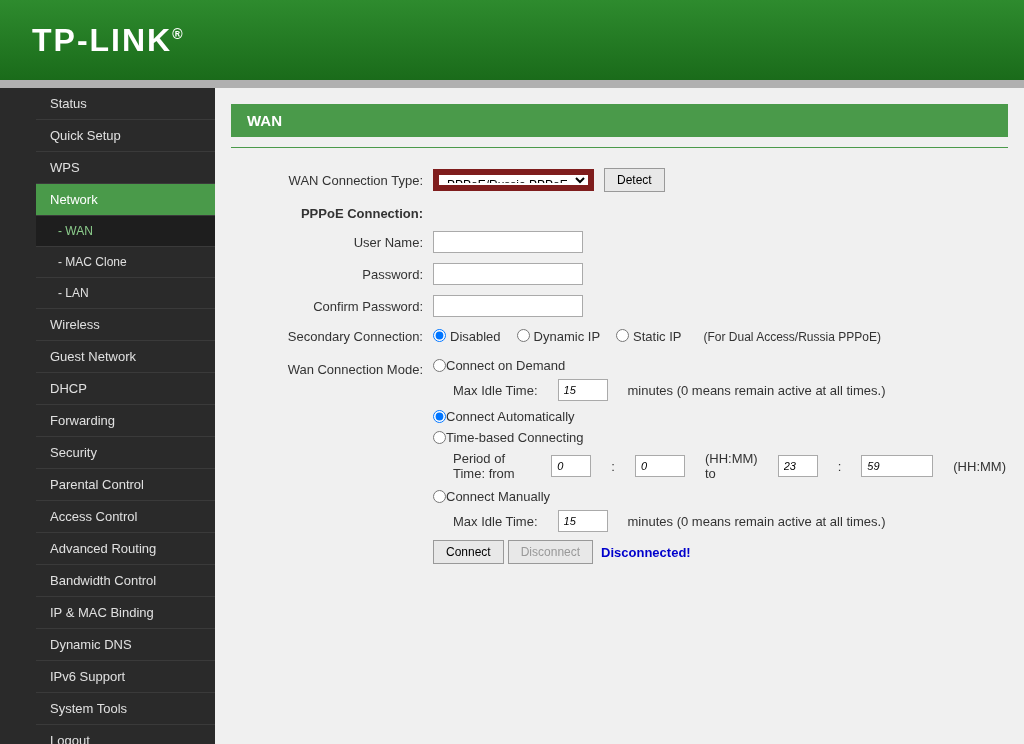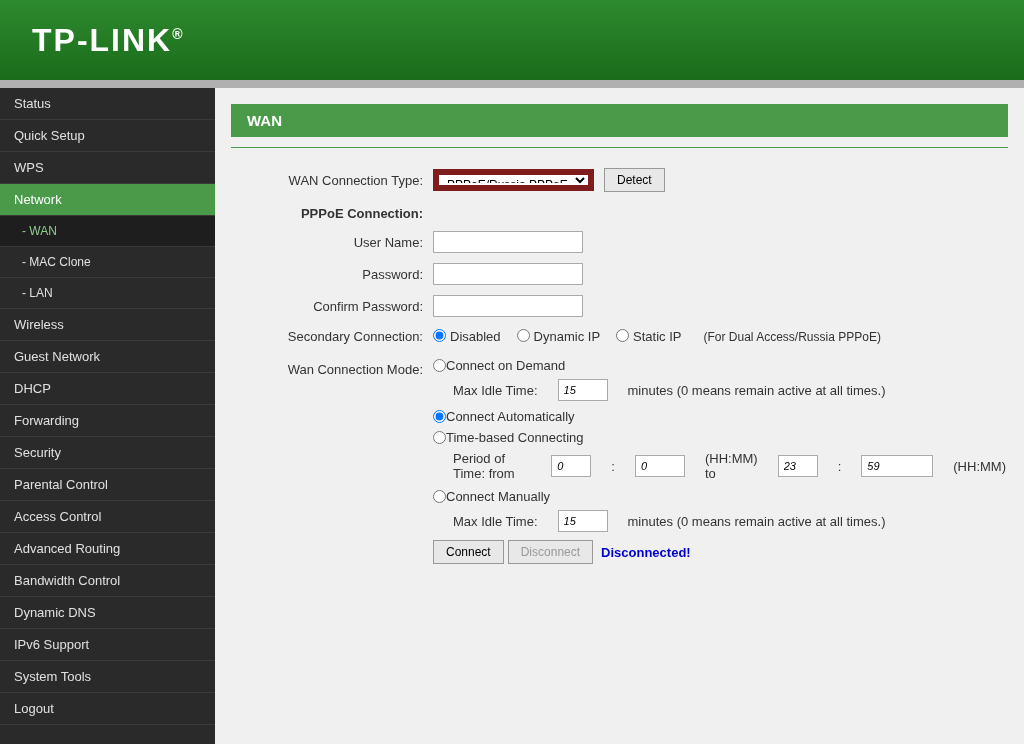--- a/index.html
+++ b/index.html
@@ -38,20 +38,21 @@
       background: #2a2a2a;
       flex-shrink: 0;
       overflow-y: auto;
     }
     .sidebar-item {
       padding: 8px 14px;
       color: #e0e0e0;
       cursor: pointer;
       font-size: 13px;
       border-bottom: 1px solid #3a3a3a;
+      margin-left: 36px;
     }
     .sidebar-item.active {
       background: #4a9a4a;
       color: white;
     }
     .sidebar-item.sub {
       padding-left: 22px;
       font-size: 12px;
     }
     .sidebar-item.sub-active {
@@ -220,20 +221,21 @@
     <div class="sidebar-item sub"><span>- LAN</span></div>
     <div class="sidebar-item"><span>Wireless</span></div>
     <div class="sidebar-item"><span>Guest Network</span></div>
     <div class="sidebar-item"><span>DHCP</span></div>
     <div class="sidebar-item"><span>Forwarding</span></div>
     <div class="sidebar-item"><span>Security</span></div>
     <div class="sidebar-item"><span>Parental Control</span></div>
     <div class="sidebar-item"><span>Access Control</span></div>
     <div class="sidebar-item"><span>Advanced Routing</span></div>
     <div class="sidebar-item"><span>Bandwidth Control</span></div>
+    <div class="sidebar-item"><span>IP &amp; MAC Binding</span></div>
     <div class="sidebar-item"><span>Dynamic DNS</span></div>
     <div class="sidebar-item"><span>IPv6 Support</span></div>
     <div class="sidebar-item"><span>System Tools</span></div>
     <div class="sidebar-item"><span>Logout</span></div>
   </div>
 
   <div id="content">
 
     <div id="page-header-bar">
       <span>WAN</span>

